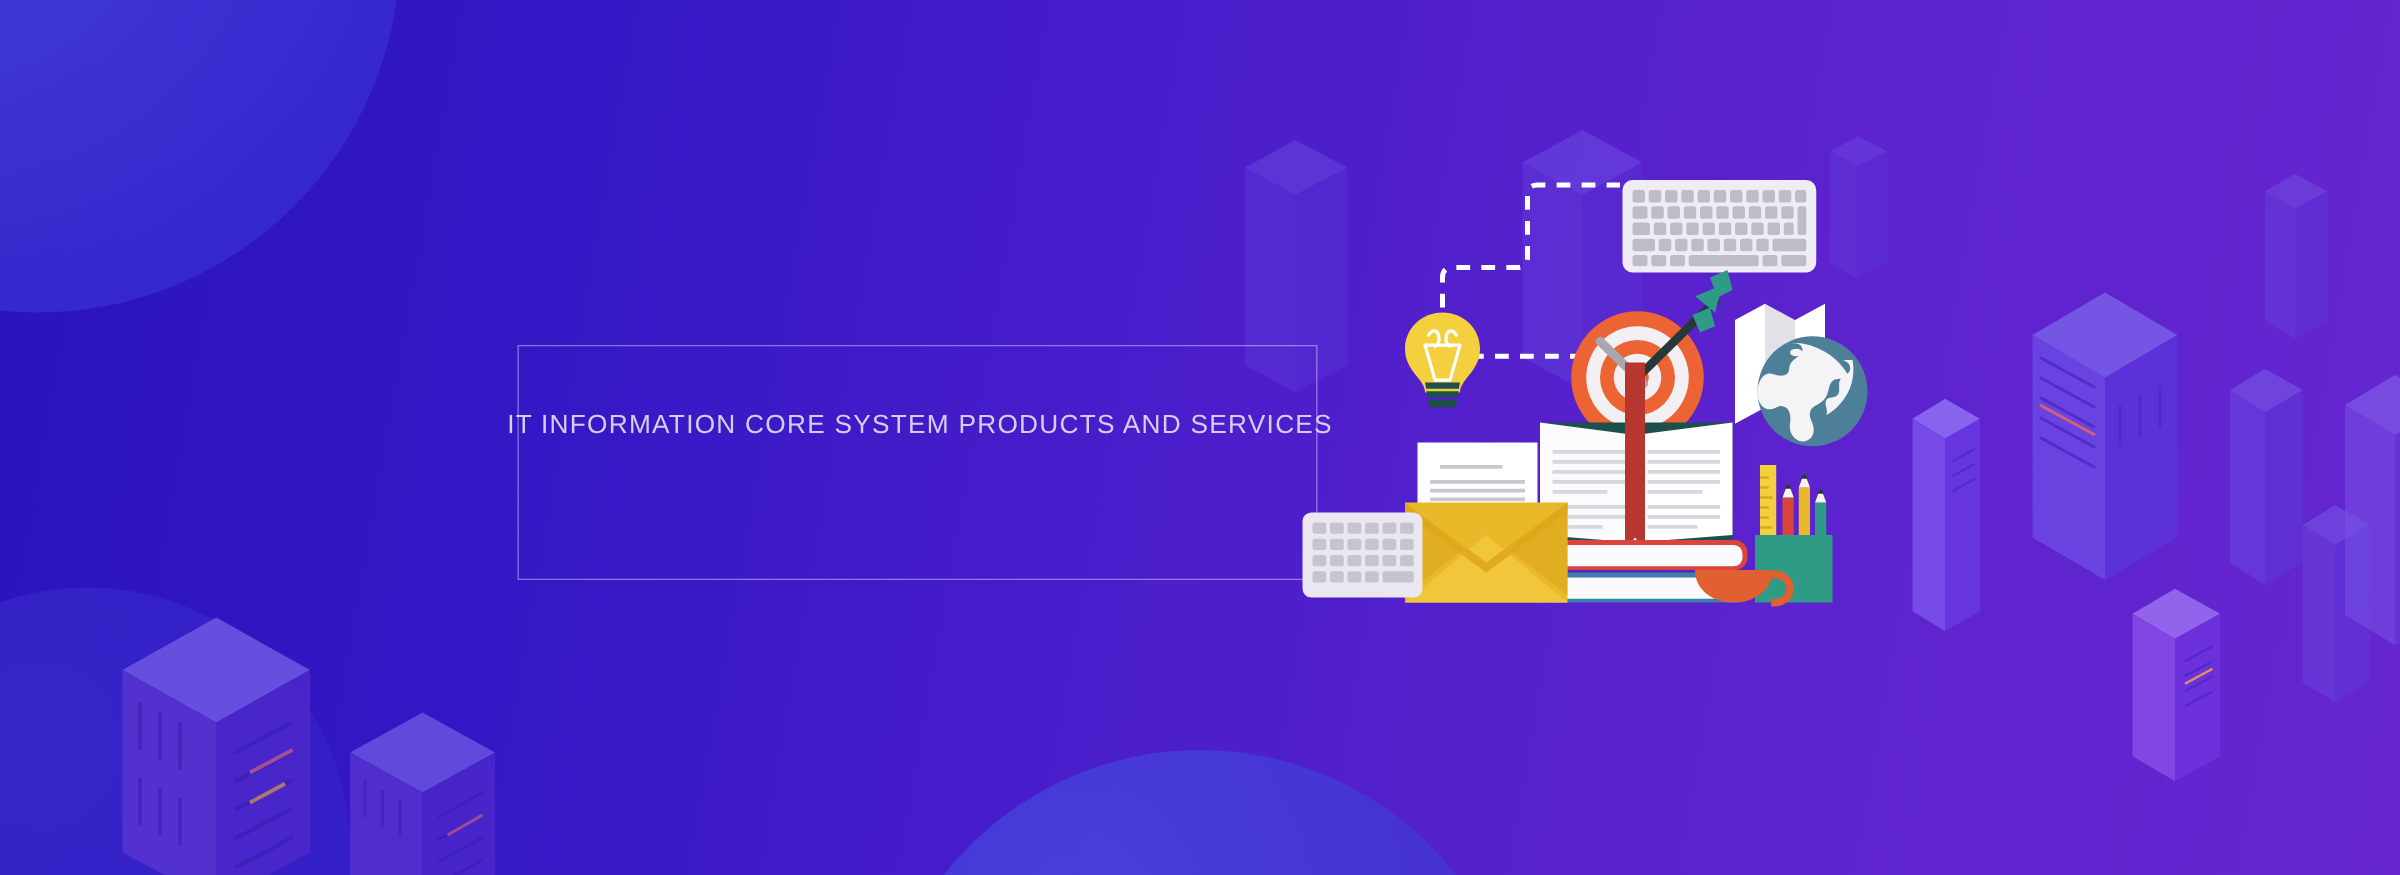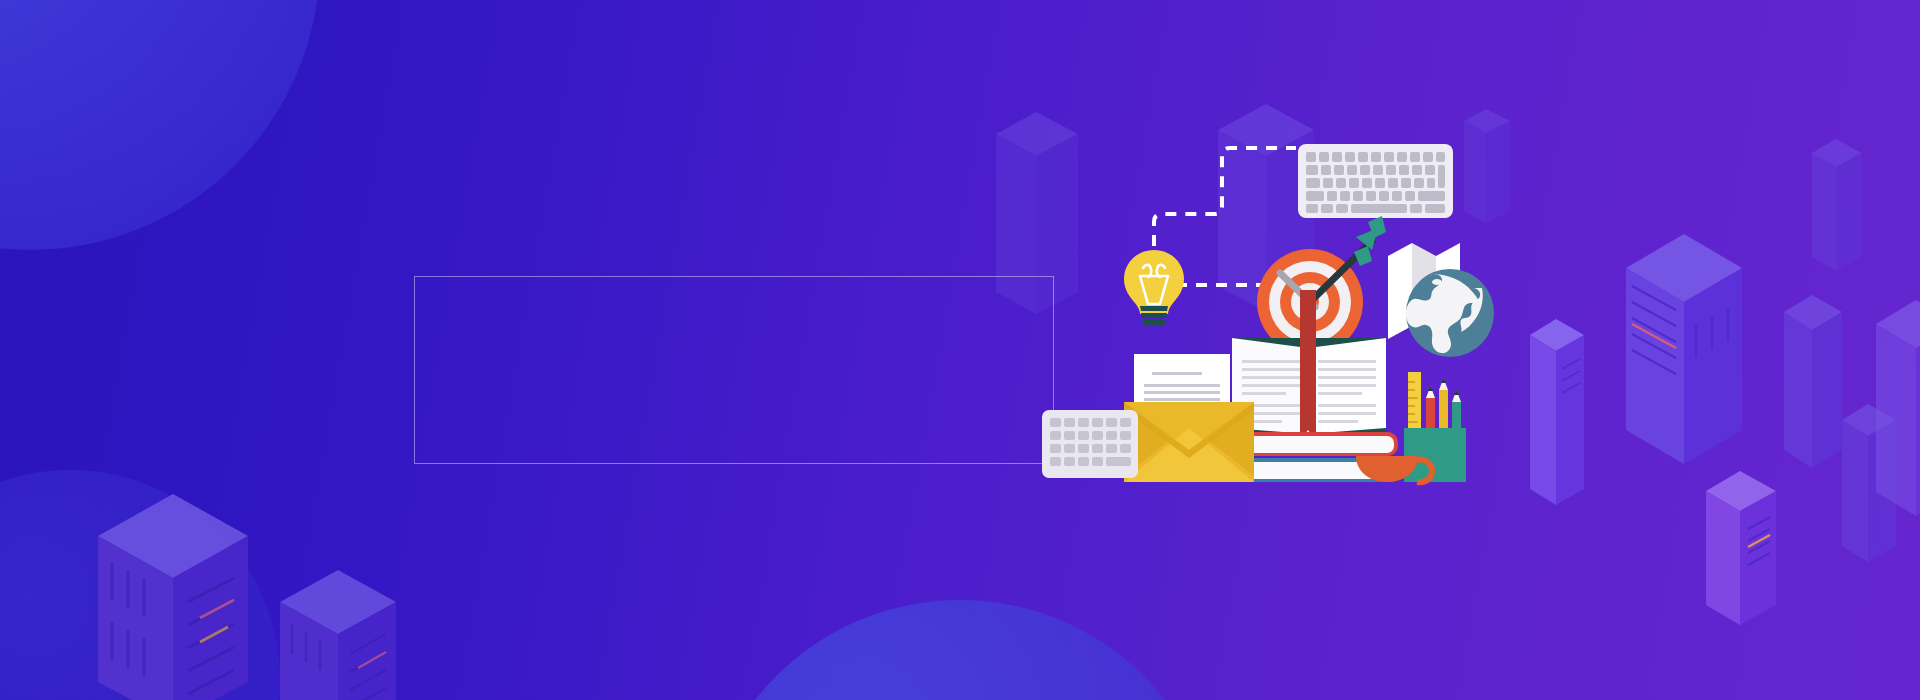--- a/index.html
+++ b/index.html
@@ -179,20 +179,21 @@
 
     <svg class="bldg" style="left:990px;top:108px;" width="120" height="230" viewBox="0 0 120 230">
       <polygon points="6,26 46,4 88,26 46,48" fill="#7b63ea" opacity=".32"></polygon>
       <polygon points="6,26 46,48 46,206 6,184" fill="#6a4ee2" opacity=".27"></polygon>
       <polygon points="46,48 88,26 88,184 46,206" fill="#5c3ddb" opacity=".29"></polygon>
     </svg>
   </div>
 
   <div class="frame"></div>
   <div class="title-wrap">
+    <div class="subtitle">IT INFORMATION CORE SYSTEM PRODUCTS AND SERVICES</div>
   </div>
 
   <div class="illus">
     <svg width="400" height="370" viewBox="0 0 400 370" xmlns="http://www.w3.org/2000/svg">
 
       <g fill="none" stroke="#ffffff" stroke-width="4" stroke-dasharray="11 9" stroke-linecap="butt">
         <path d="M44,136 L44,112 Q44,104 52,104 L104,104 Q112,104 112,96 L112,46 Q112,38 120,38 L186,38"></path>
         <path d="M66,175 L196,175"></path>
       </g>
 

